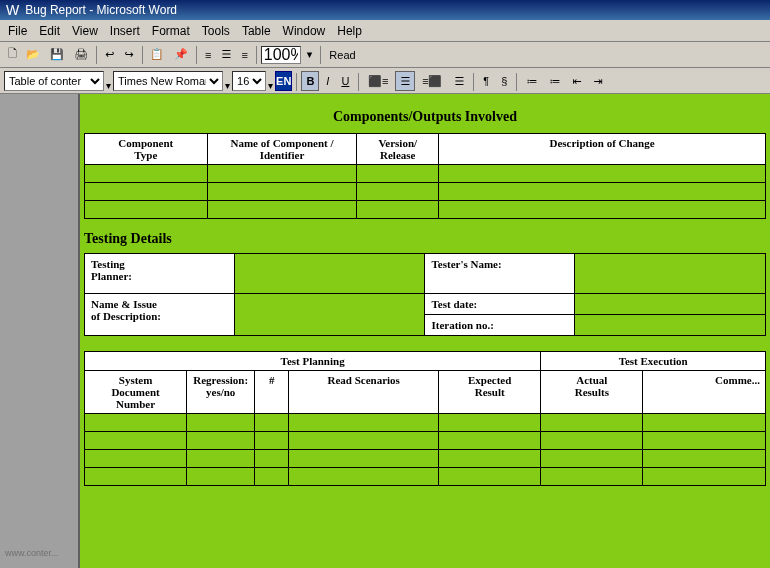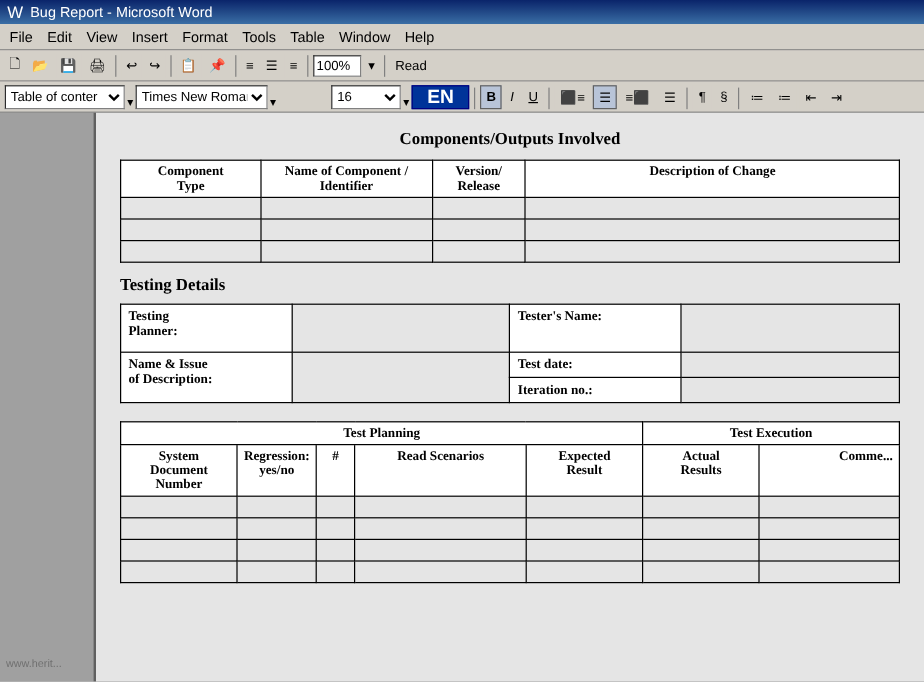--- a/index.html
+++ b/index.html
@@ -53,21 +53,21 @@
       font-family: Arial, sans-serif;
       height: 20px;
       display: flex; align-items: center;
     }
     .tb-separator { width: 1px; height: 18px; background: #808080; margin: 0 2px; }
     .tb-input {
       border: 1px inset #808080;
       background: white;
       height: 18px;
       font-family: Arial, sans-serif;
-      font-size: 11px;
+      font-size: 16px;
       padding: 0 2px;
     }
 
     
     .format-bar {
       background: #d4d0c8;
       border-bottom: 1px solid #808080;
       display: flex;
       align-items: flex-end;
       height: 26px;
@@ -88,22 +88,22 @@
       padding: 1px 4px;
       cursor: pointer;
       font-size: 11px;
       height: 20px;
     }
     .fmt-btn.active { background: #b8c4d8; border: 1px solid #606060; }
     .lang-btn {
       background: #003399;
       color: white;
       border: 1px solid #000080;
-      padding: 1px 12px;
-      font-size: 16px;
+      padding: 1px 0;
+      font-size: 11px;
       font-weight: bold;
       height: 20px;
       cursor: pointer;
     }
 
     
     .main-area {
       display: flex;
       height: calc(568px - 20px - 22px - 26px - 26px);
       background: #808080;
@@ -117,23 +117,23 @@
     .watermark {
       position: absolute;
       bottom: 10px;
       left: 5px;
       font-size: 9px;
       color: #707070;
       font-family: Arial, sans-serif;
     }
     .doc-area {
       flex: 1;
-      background: #e5e5e5;
+      background: #84cc16;
       overflow-y: auto;
-      padding: 15px 20px;
+      padding: 15px 4px;
     }
 
     
     .section-title {
       font-size: 14px;
       font-weight: bold;
       text-align: center;
       margin-bottom: 8px;
       font-family: 'Times New Roman', serif;
     }
@@ -232,21 +232,21 @@
 
 <div class="format-bar">
   <select class="fmt-select" style="width:100px;">
     <option>Table of conter</option>
   </select>
   <span style="font-size:10px;">▾</span>
   <select class="fmt-select" style="width:110px;">
     <option>Times New Roman</option>
   </select>
   <span style="font-size:10px;">▾</span>
-  <select class="fmt-select" style="width:58px;margin-left:44px;">
+  <select class="fmt-select" style="width:34px;">
     <option>16</option>
   </select>
   <span style="font-size:10px;">▾</span>
   <button class="lang-btn">EN</button>
   <div class="tb-separator"></div>
   <button class="fmt-btn active" style="font-weight:bold;">B</button>
   <button class="fmt-btn" style="font-style:italic;">I</button>
   <button class="fmt-btn" style="text-decoration:underline;">U</button>
   <div class="tb-separator"></div>
   <button class="fmt-btn">⬛≡</button>
@@ -258,21 +258,21 @@
   <button class="fmt-btn">§</button>
   <div class="tb-separator"></div>
   <button class="fmt-btn">≔</button>
   <button class="fmt-btn">≔</button>
   <button class="fmt-btn">⇤</button>
   <button class="fmt-btn">⇥</button>
 </div>
 
 <div class="main-area">
   <div class="left-panel">
-    <div class="watermark">www.herit...</div>
+    <div class="watermark">www.conter...</div>
   </div>
   <div class="doc-area">
 
     
     <div class="section-title">Components/Outputs Involved</div>
 
     <table>
       <tbody>
           <tr>
         <td class="table-header col-component">Component<br>Type</td>

